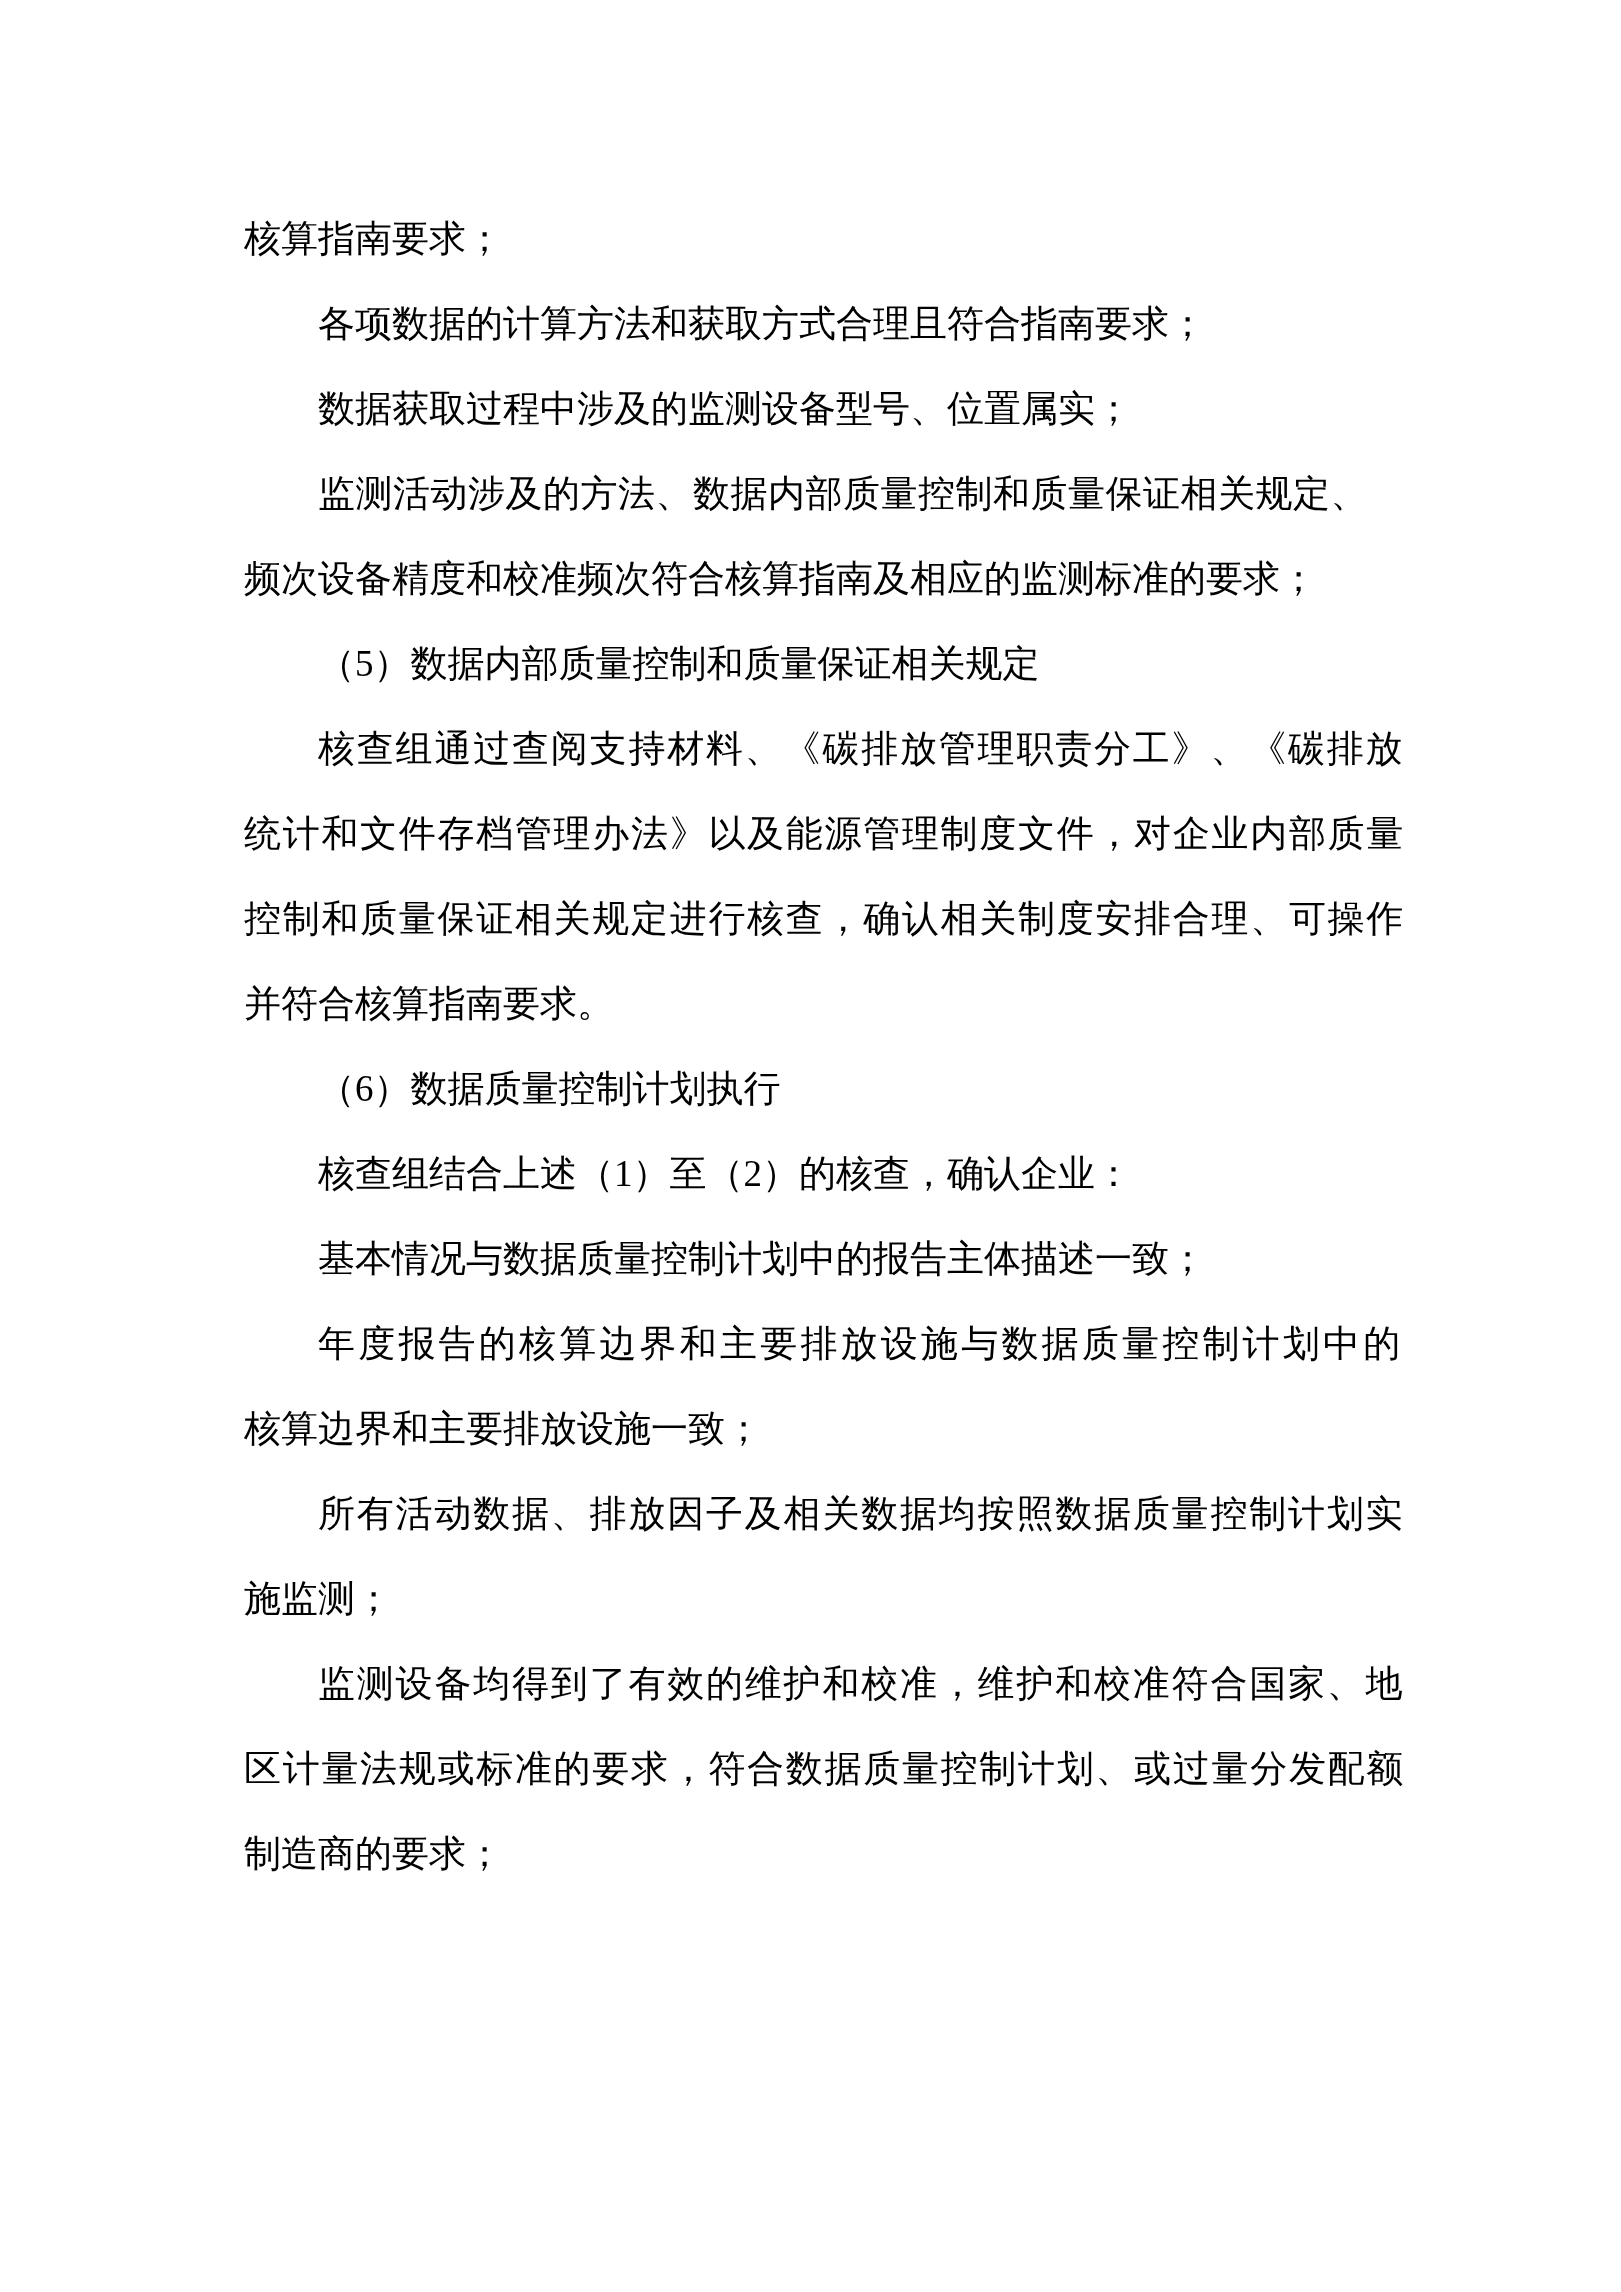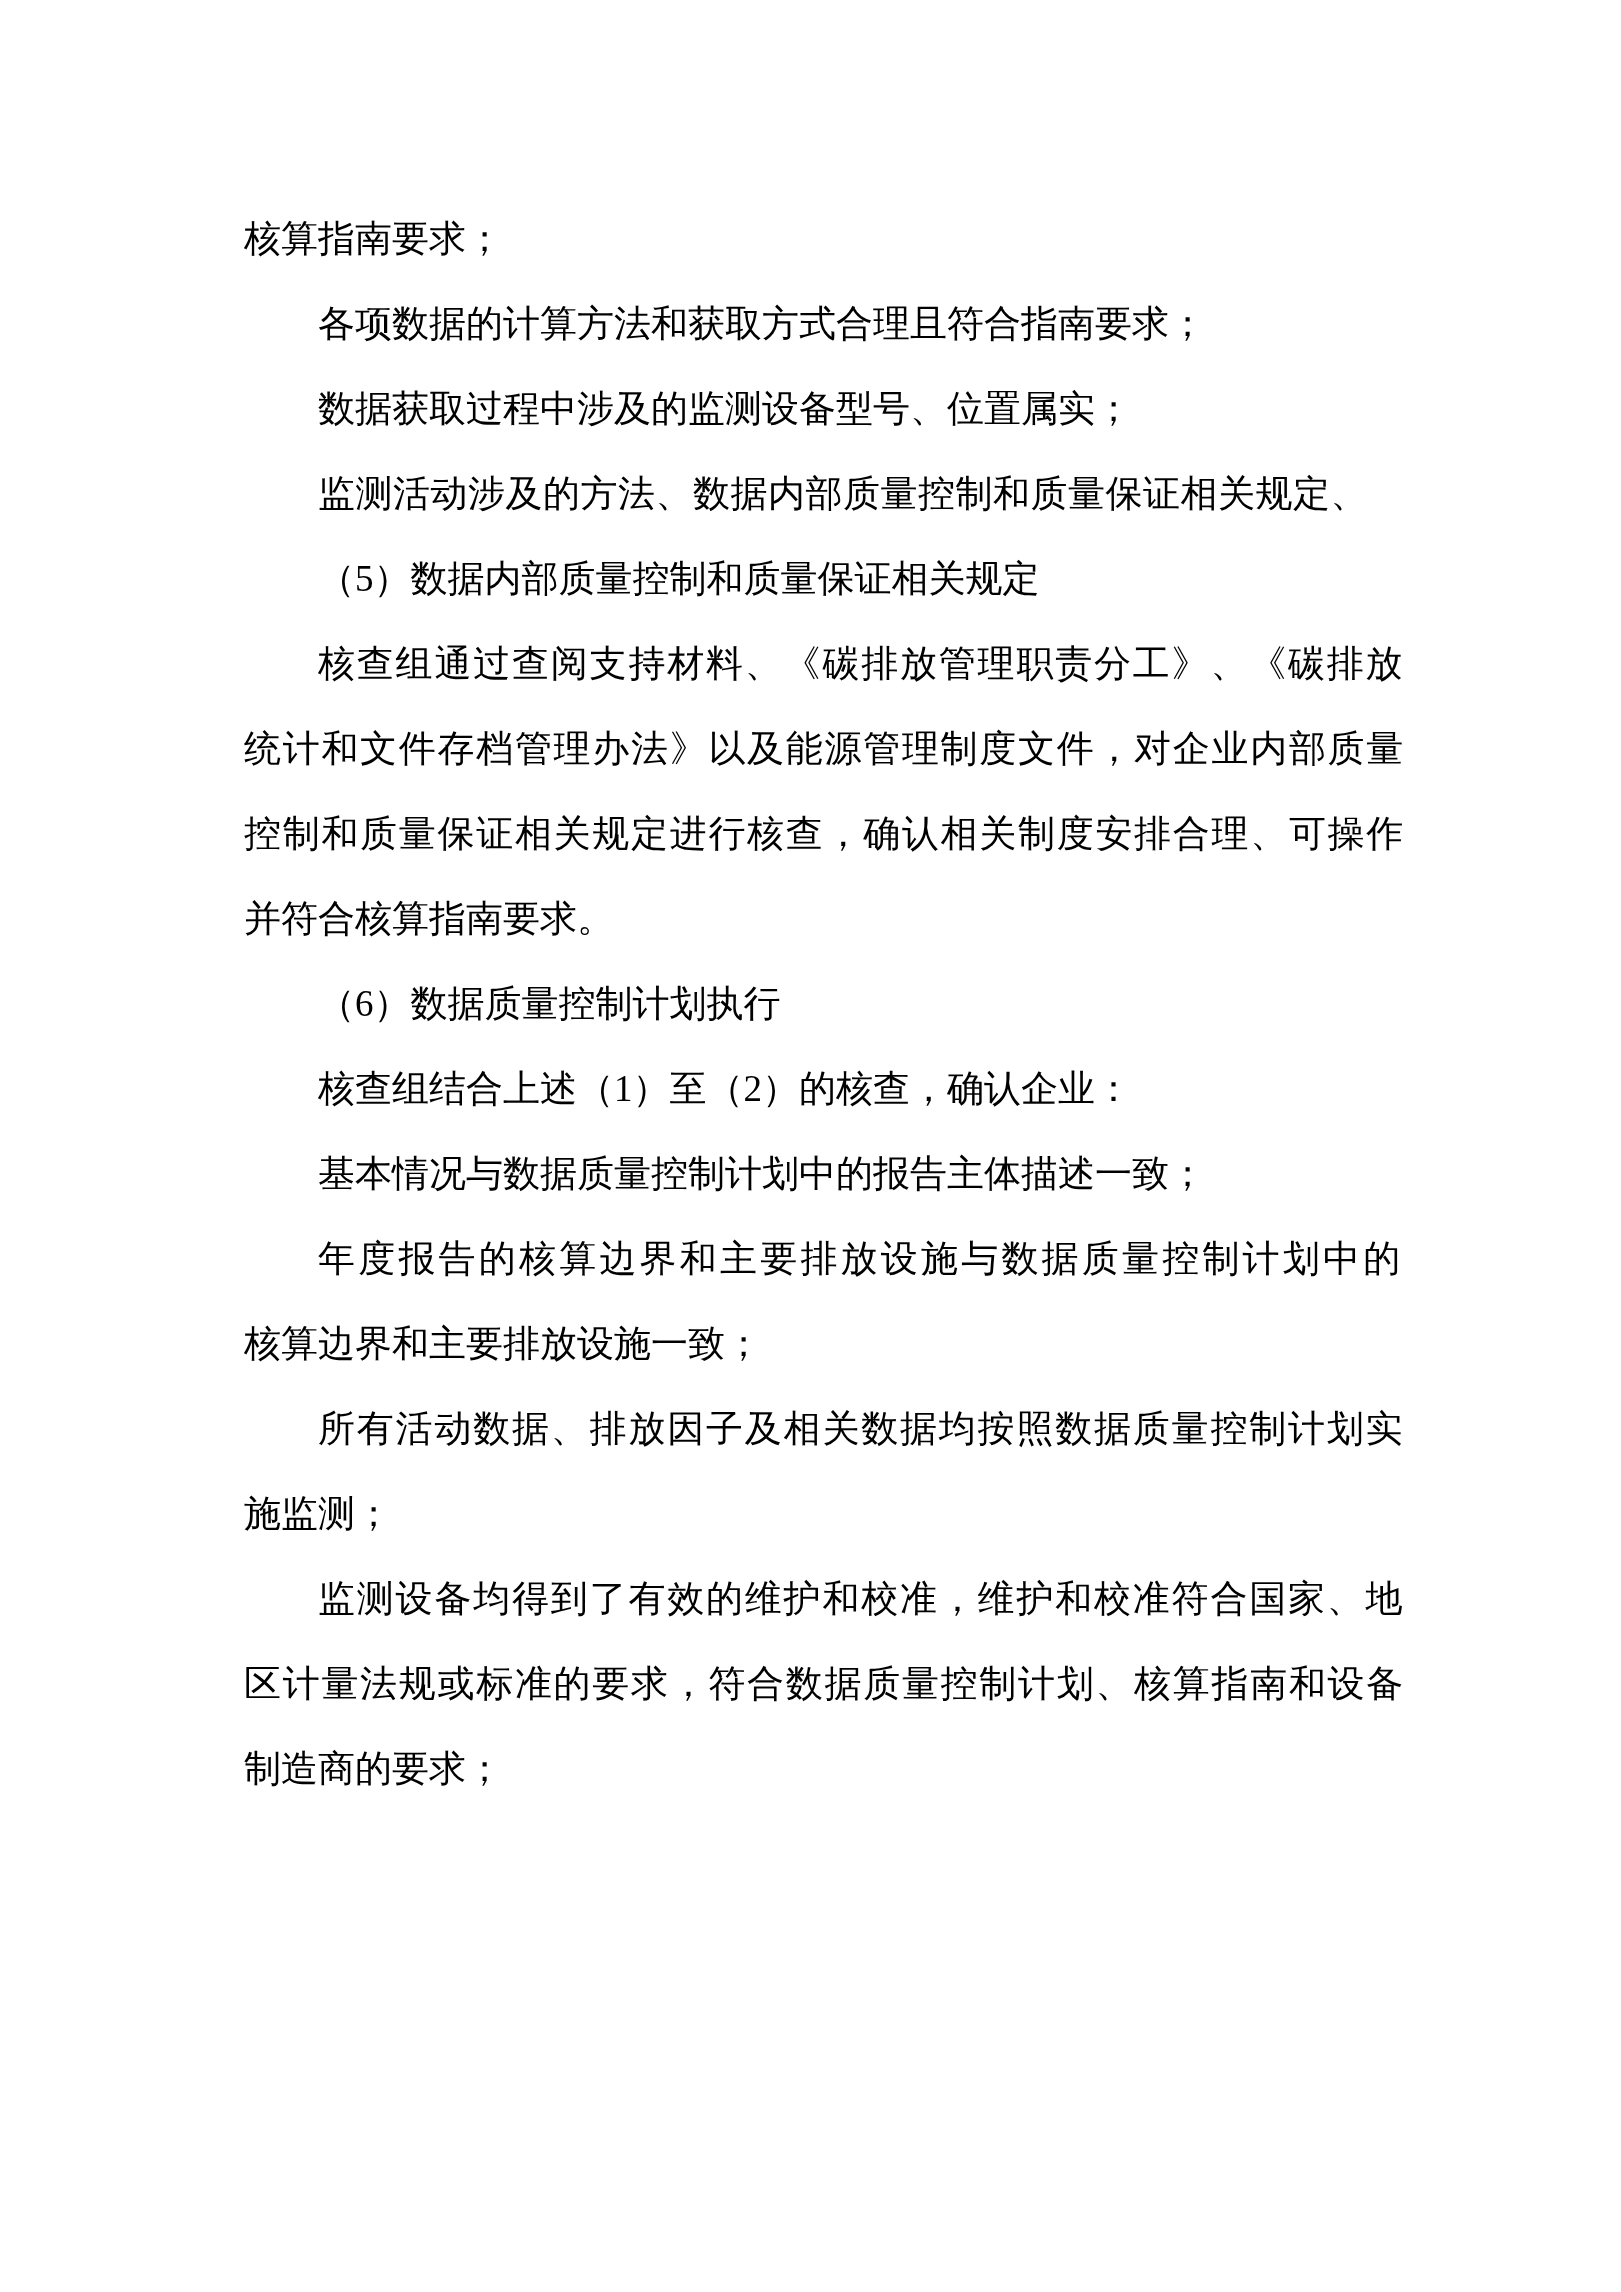--- a/index.html
+++ b/index.html
@@ -51,31 +51,32 @@
 </style>
 </head>
 <body>
 
 <div class="page">
   <div class="doc-body">
       <div class="line"><span class="t">核算指南要求；</span></div>
       <div class="line indent"><span class="t">各项数据的计算方法和获取方式合理且符合指南要求；</span></div>
       <div class="line indent"><span class="t">数据获取过程中涉及的监测设备型号、位置属实；</span></div>
       <div class="line indent justify"><span class="t" style="letter-spacing: 0.5px;">监测活动涉及的方法、数据内部质量控制和质量保证相关规定、</span></div>
+      <div class="line"><span class="t">频次设备精度和校准频次符合核算指南及相应的监测标准的要求；</span></div>
       <div class="line indent"><span class="t">（5）数据内部质量控制和质量保证相关规定</span></div>
       <div class="line indent justify"><span class="t" style="letter-spacing: 1.8px;">核查组通过查阅支持材料、《碳排放管理职责分工》、《碳排放</span></div>
       <div class="line justify"><span class="t" style="letter-spacing: 1.7px;">统计和文件存档管理办法》以及能源管理制度文件，对企业内部质量</span></div>
       <div class="line justify"><span class="t" style="letter-spacing: 1.7px;">控制和质量保证相关规定进行核查，确认相关制度安排合理、可操作</span></div>
       <div class="line"><span class="t">并符合核算指南要求。</span></div>
       <div class="line indent"><span class="t">（6）数据质量控制计划执行</span></div>
       <div class="line indent"><span class="t">核查组结合上述（1）至（2）的核查，确认企业：</span></div>
       <div class="line indent"><span class="t">基本情况与数据质量控制计划中的报告主体描述一致；</span></div>
       <div class="line indent justify"><span class="t" style="letter-spacing: 3.2px;">年度报告的核算边界和主要排放设施与数据质量控制计划中的</span></div>
       <div class="line"><span class="t">核算边界和主要排放设施一致；</span></div>
       <div class="line indent justify"><span class="t" style="letter-spacing: 1.8px;">所有活动数据、排放因子及相关数据均按照数据质量控制计划实</span></div>
       <div class="line"><span class="t">施监测；</span></div>
       <div class="line indent justify"><span class="t" style="letter-spacing: 1.8px;">监测设备均得到了有效的维护和校准，维护和校准符合国家、地</span></div>
-      <div class="line justify"><span class="t" style="letter-spacing: 1.7px;">区计量法规或标准的要求，符合数据质量控制计划、核算指南和设备</span></div>
+      <div class="line justify"><span class="t" style="letter-spacing: 1.7px;">区计量法规或标准的要求，符合数据质量控制计划、或过量分发配额</span></div>
       <div class="line"><span class="t">制造商的要求；</span></div>
     </div>
   <div class="page-number">22</div>
 </div>
 
 
 </body></html>

